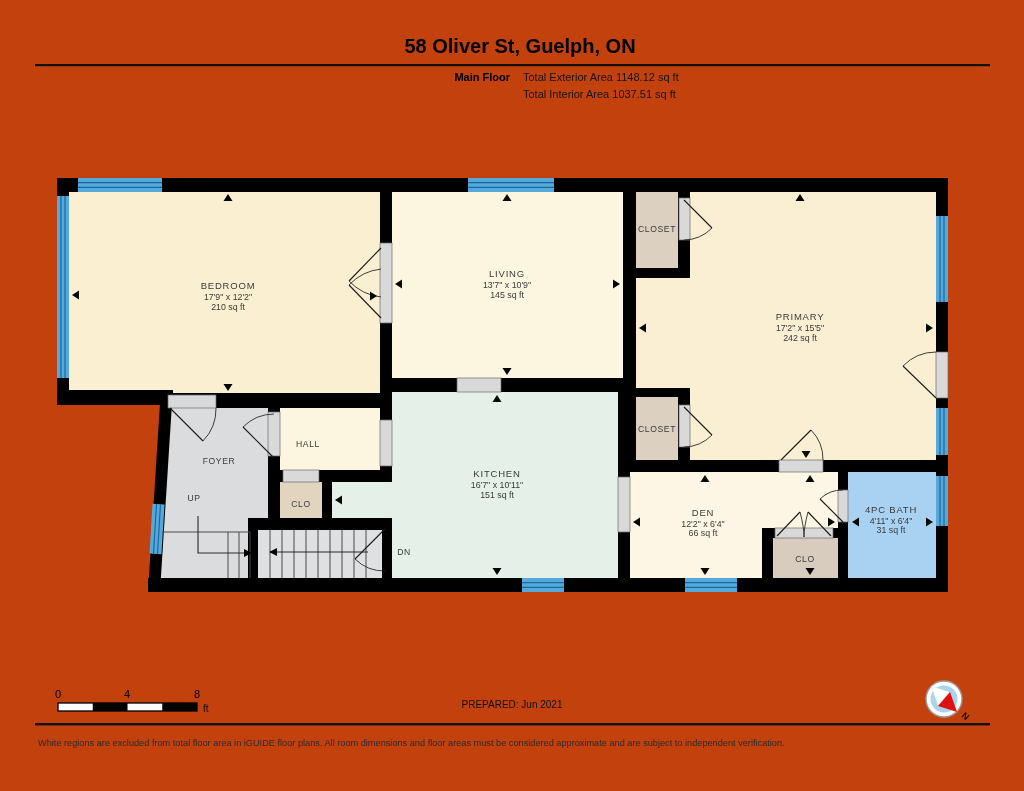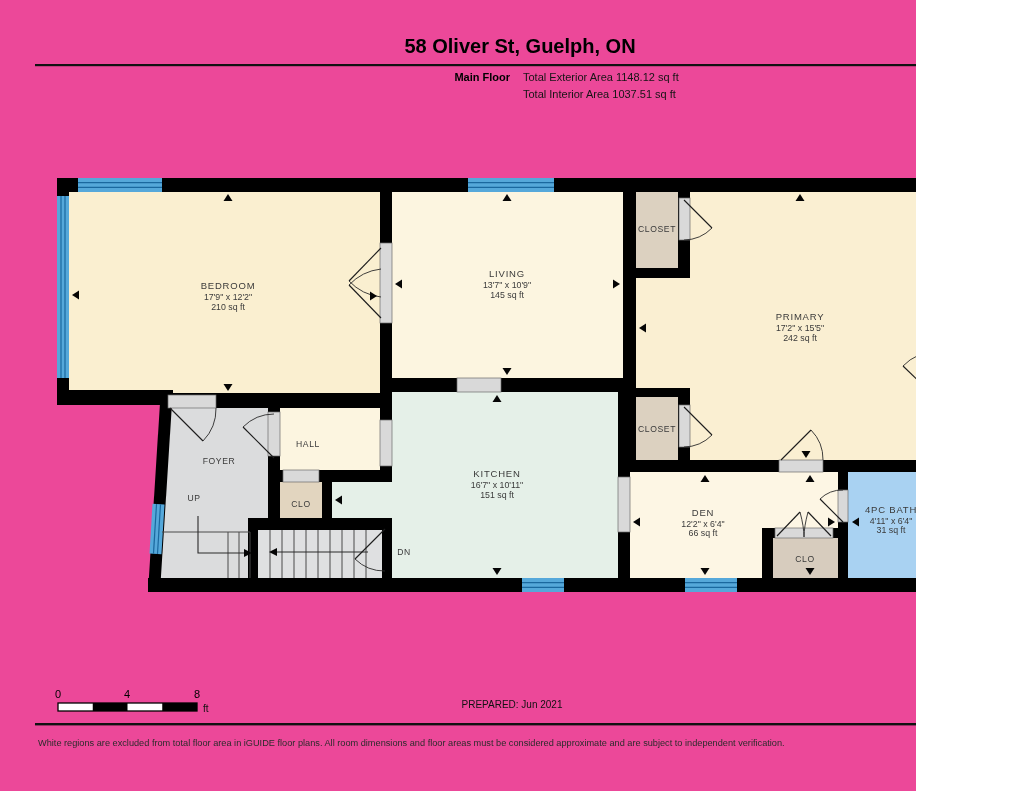--- a/index.html
+++ b/index.html
@@ -1,16 +1,16 @@
 <!DOCTYPE html>
 <html><head>
 <meta charset="utf-8">
 <style>
   html,body{margin:0;padding:0;background:#ffffff;}
-  .page{position:relative;width:916px;height:791px;background:#ec4899;overflow:hidden;}
+  .page{position:relative;width:1024px;height:791px;background:#c2410c;overflow:hidden;}
   svg{font-family:"Liberation Sans","DejaVu Sans",sans-serif;display:block;}
   .title{font-size:20px;font-weight:bold;fill:#000;text-anchor:middle;}
   .h-bold{font-size:11px;font-weight:bold;fill:#000;}
   .h-reg{font-size:11px;fill:#151515;}
   .room-name{font-size:9.5px;letter-spacing:.8px;fill:#3a3a3a;text-anchor:middle;}
   .room-sub{font-size:8.8px;fill:#3a3a3a;text-anchor:middle;}
   .tiny-label{font-size:8.6px;letter-spacing:.6px;fill:#3a3a3a;text-anchor:middle;}
   .tick{font-size:11px;fill:#000;text-anchor:middle;}
   .foot{font-size:10px;fill:#111;}
   .disclaimer{font-size:9.2px;fill:#2b2b2b;}

